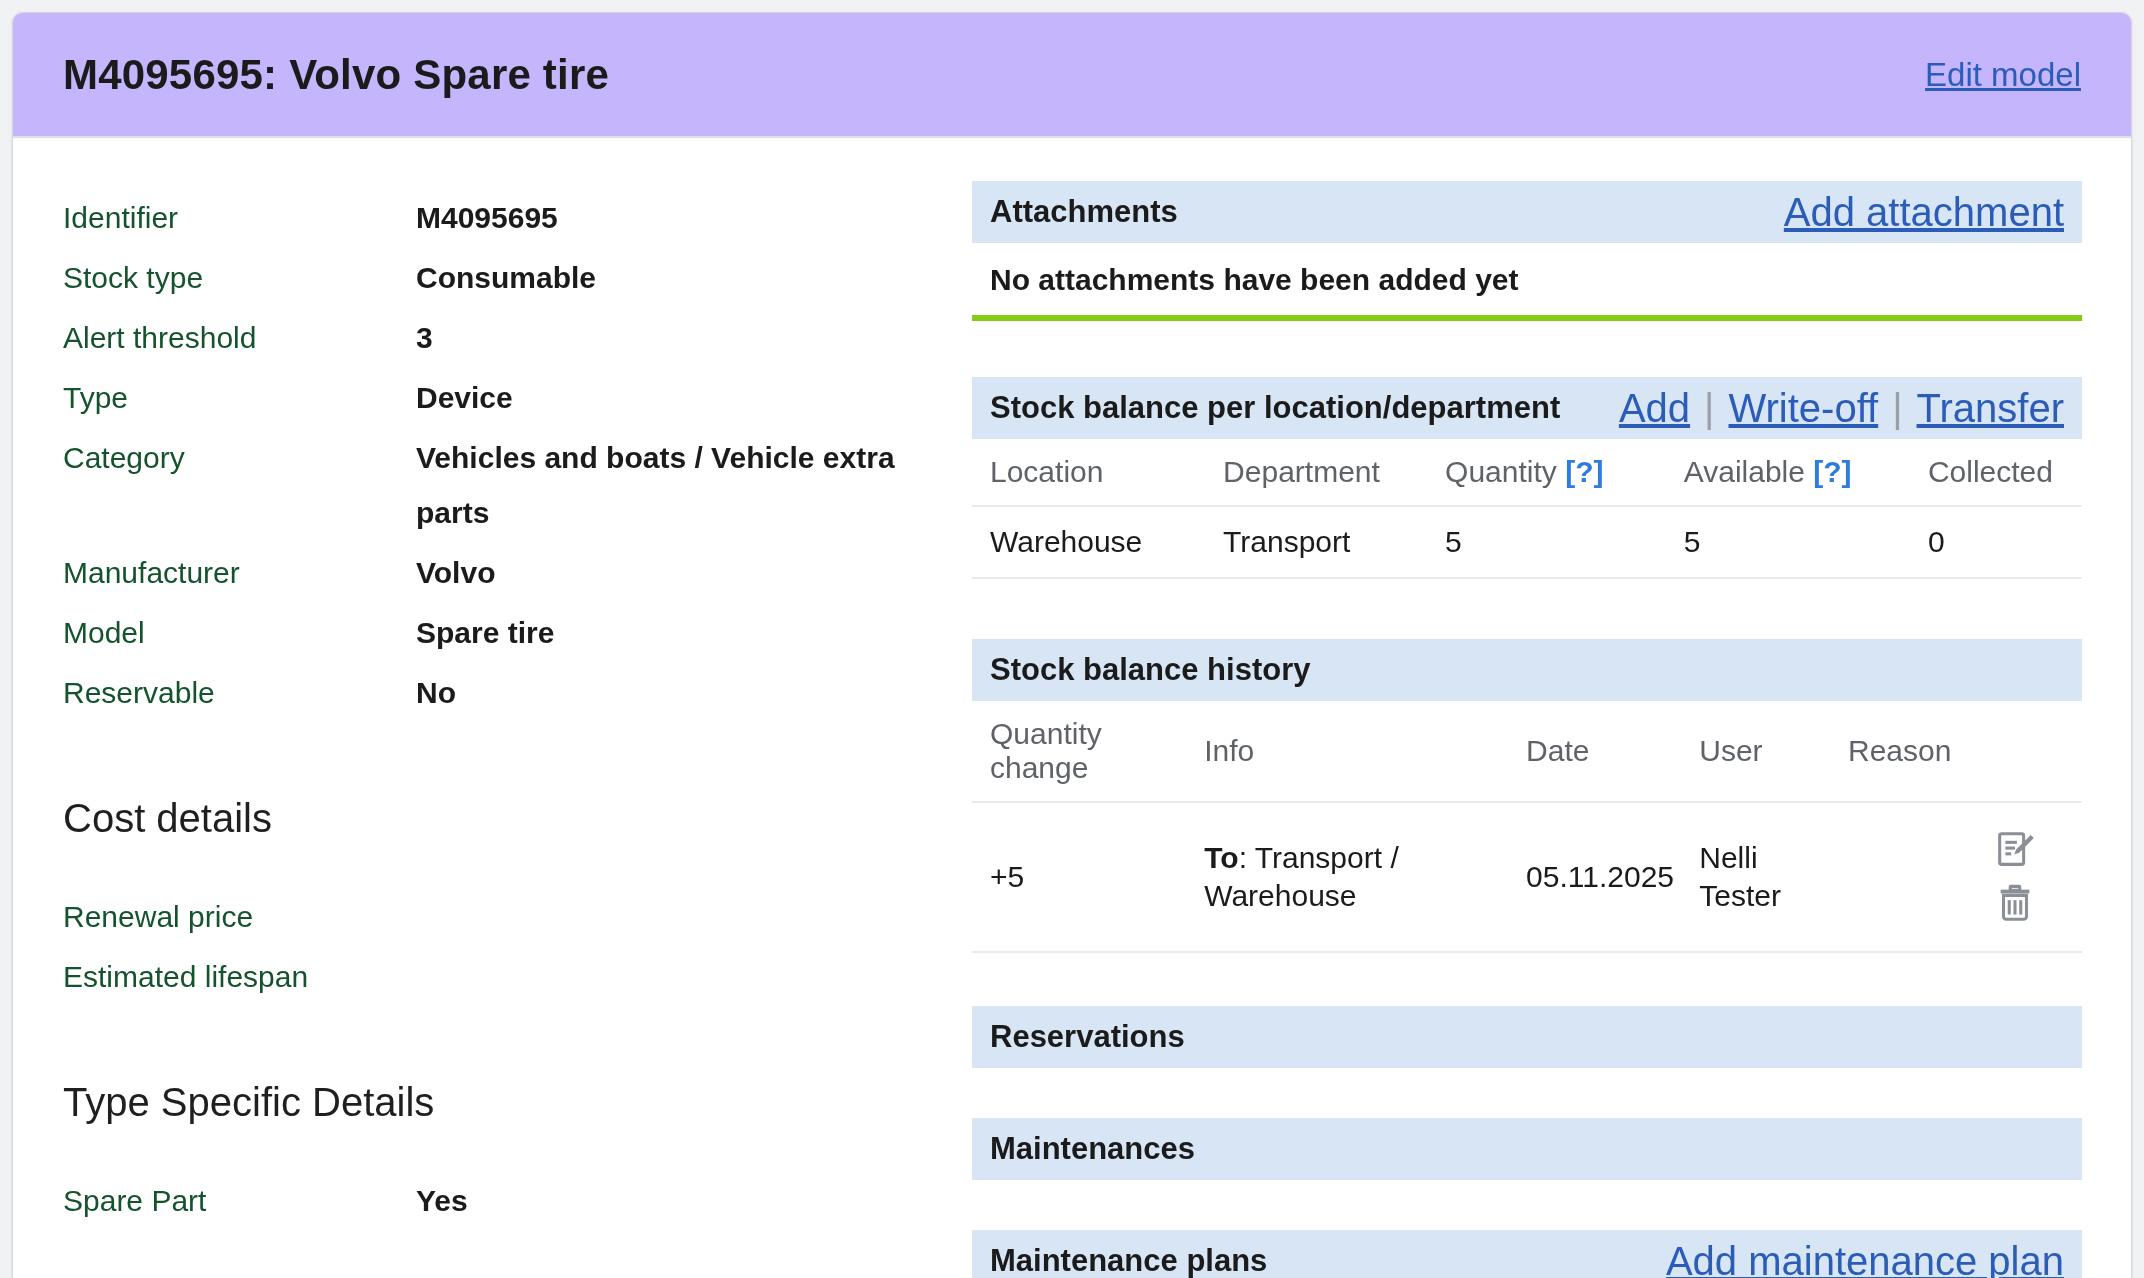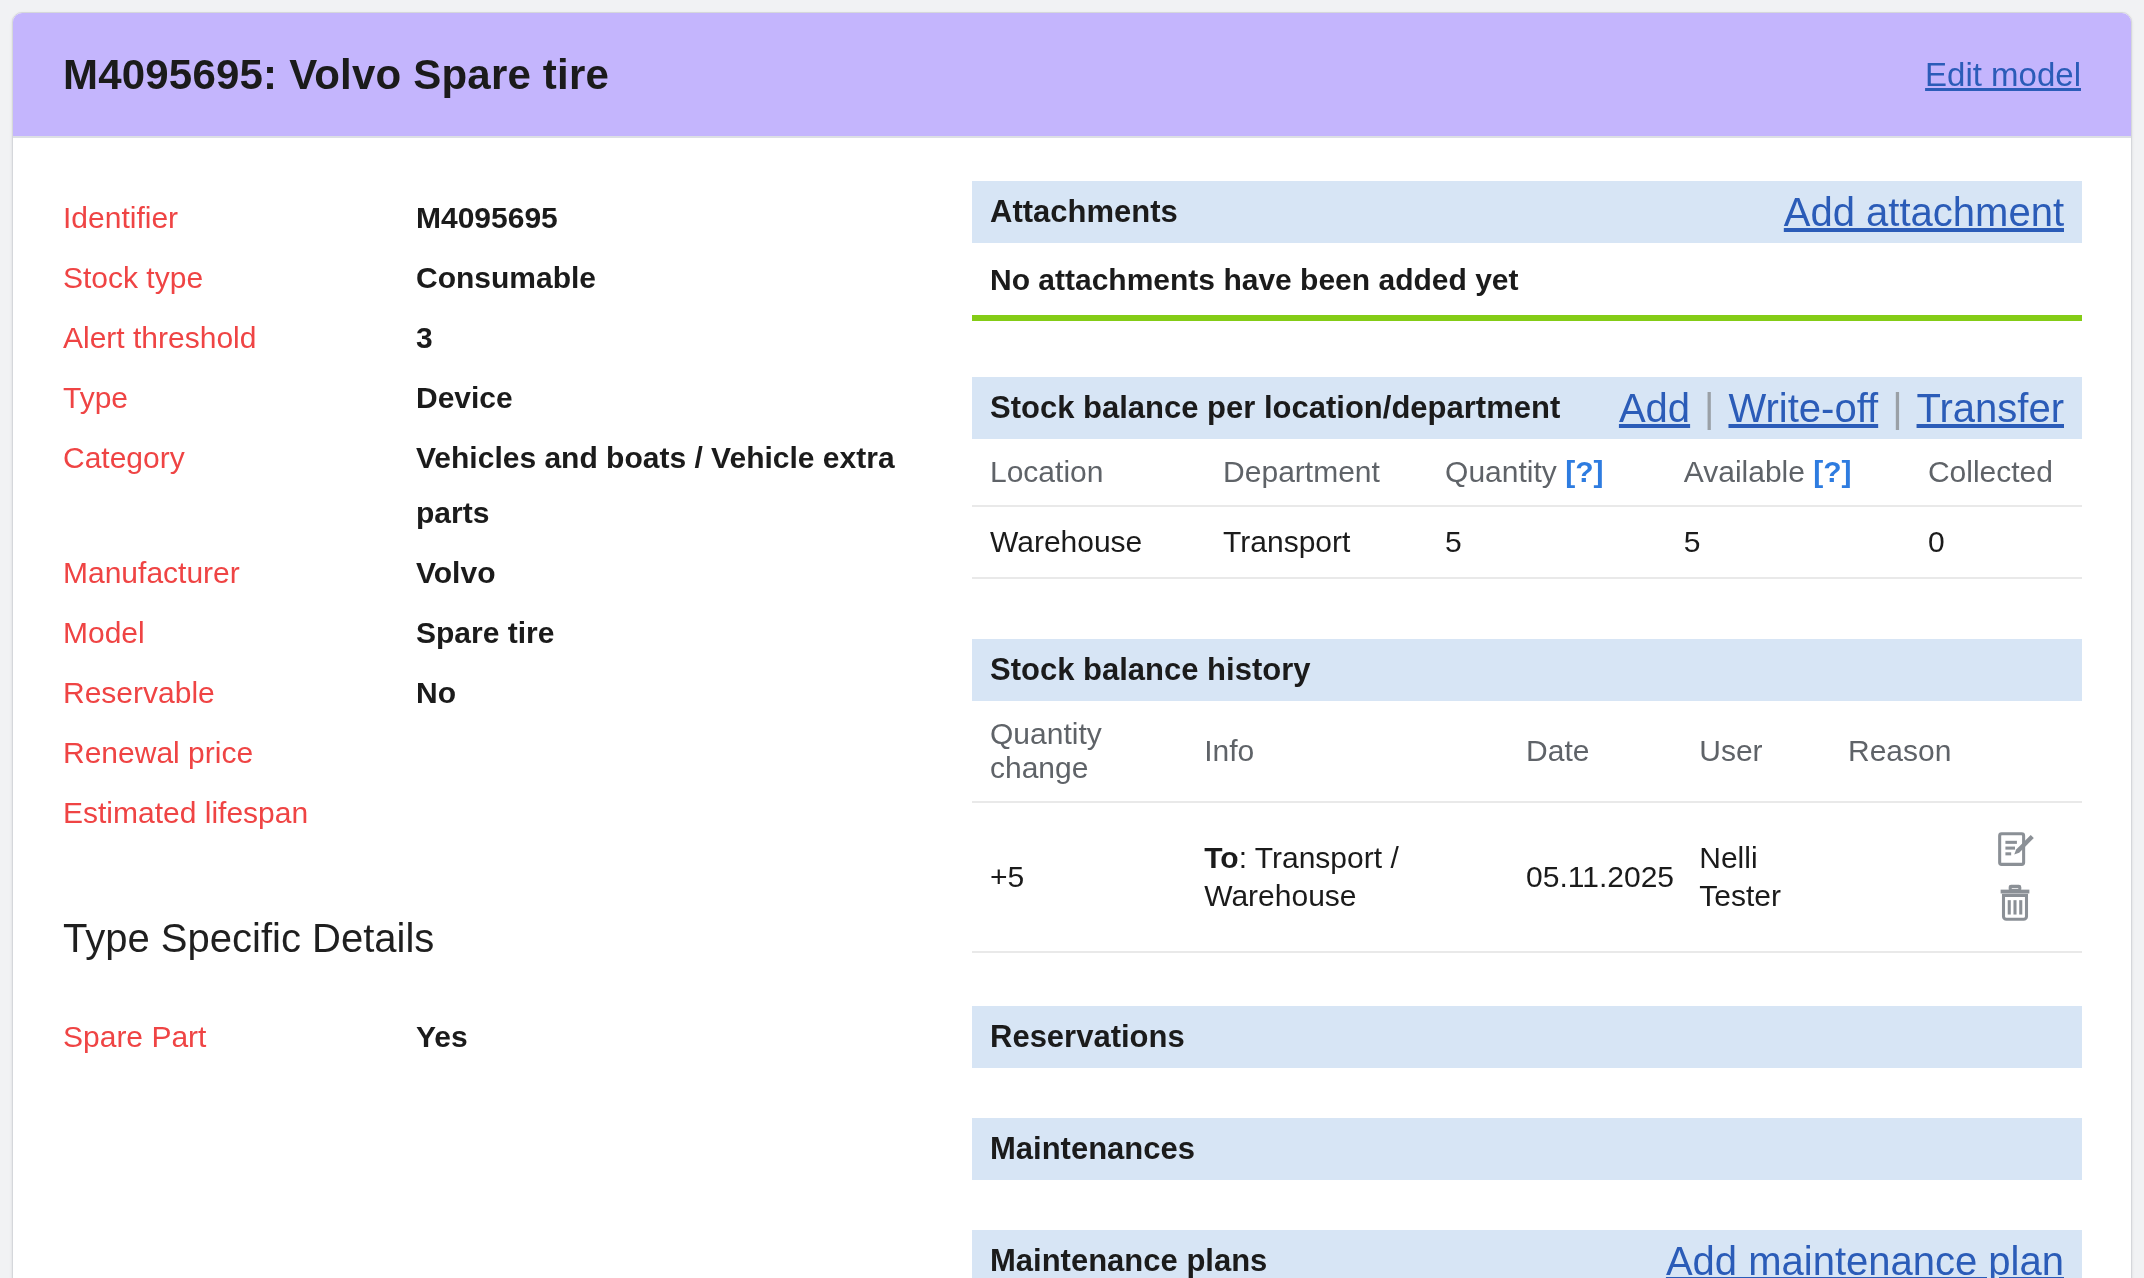--- a/index.html
+++ b/index.html
@@ -16,21 +16,21 @@
   .card-header { height:125px; background:#c4b5fd; border-bottom:2px solid #dcdfe4;
     display:flex; align-items:center; padding:0 50px; }
   .card-title { font-size:42px; font-weight:bold; letter-spacing:0.2px; }
   .edit-model { margin-left:auto; font-size:33px; }
 
   .card-body { display:flex; padding:0 0 0 50px; }
 
   
   .left-col { width:909px; padding-top:52px; }
   .kv { display:flex; font-size:30px; line-height:55px; margin-bottom:5px; }
-  .kv .k { width:353px; color:#ef4444; flex:none; }
+  .kv .k { width:353px; color:#14532d; flex:none; }
   .kv .v { font-weight:bold; max-width:480px; }
   .sec-heading { font-size:40px; color:#1f1f1f; margin-top:76px; margin-bottom:48px; }
 
   
   .right-col { width:1110px; padding-top:43px; }
   .bar { background:#d7e5f5; height:62px; display:flex; align-items:center;
     padding:0 18px; }
   .bar .bar-title { font-size:31px; font-weight:bold; }
   .bar .bar-links { margin-left:auto; font-size:40px; display:flex; align-items:center; }
   .bar .bar-links .sep { color:#9aa0a6; margin:0 14px; text-decoration:none; }
@@ -97,20 +97,21 @@
       </div>
       <div class="kv">
         <span class="k">Model</span>
         <span class="v">Spare tire</span>
       </div>
       <div class="kv">
         <span class="k">Reservable</span>
         <span class="v">No</span>
       </div>
 
+      <div class="sec-heading">Cost details</div>
       <div class="kv">
         <span class="k">Renewal price</span>
         <span class="v"></span>
       </div>
       <div class="kv">
         <span class="k">Estimated lifespan</span>
         <span class="v"></span>
       </div>
 
       <div class="sec-heading">Type Specific Details</div>

